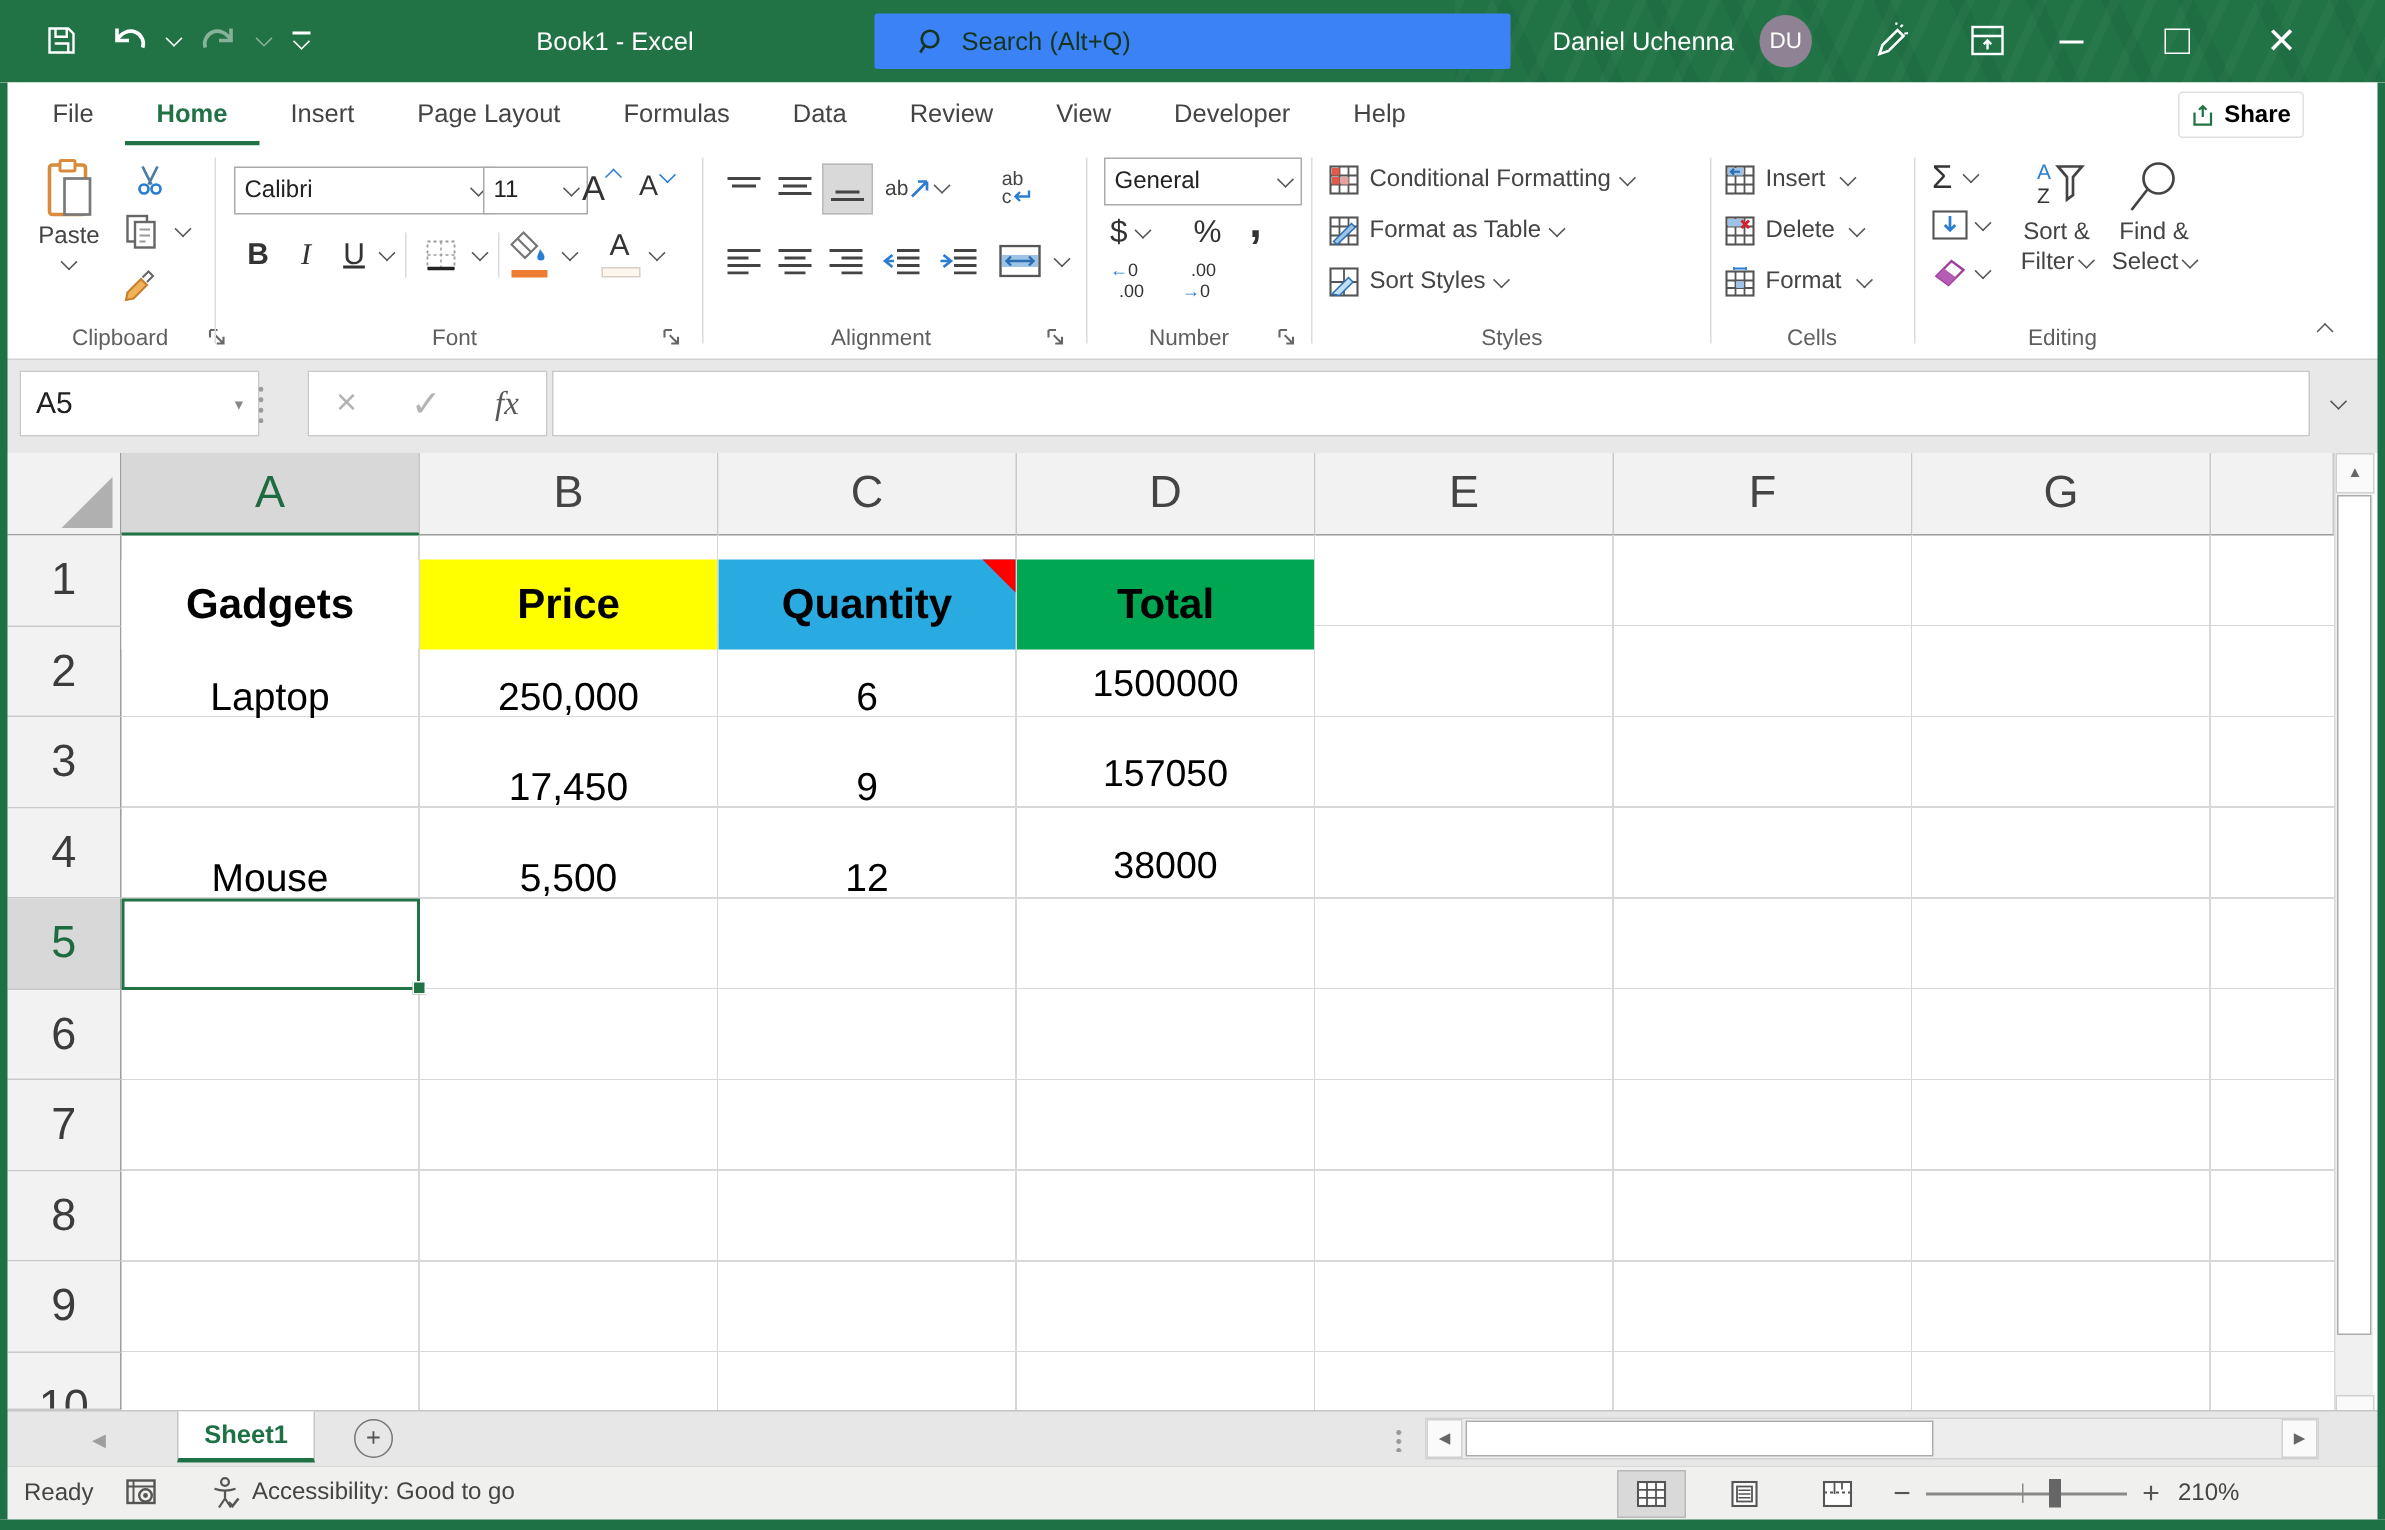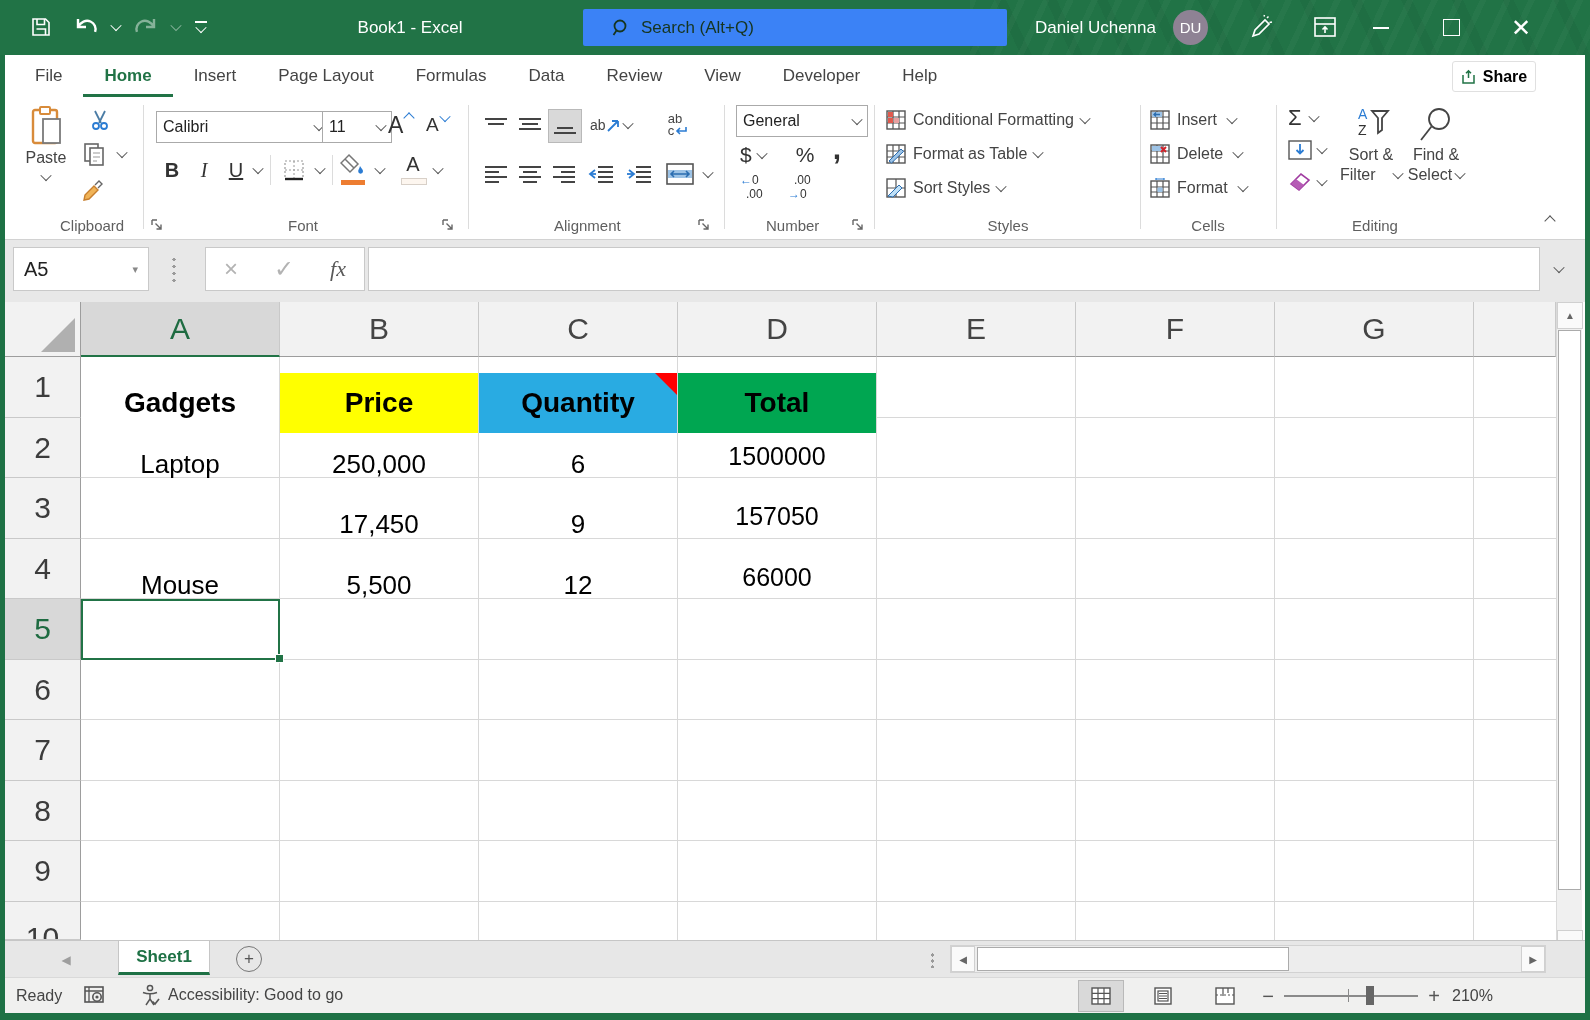--- a/index.html
+++ b/index.html
@@ -199,21 +199,21 @@
           <span class="chev"></span>
         </div>
       <div class="r fc" style="left:66px;top:76px;width:36px;height:30px;">
         <span>
           <svg width="26" height="26" viewBox="0 0 26 26">
               <path d="M4 20l9-9 4 4-9 9-5 1z" fill="#f0b357" stroke="#c77f2e" stroke-width="1.4"></path>
               <path d="M14 10l4-4 3 3-4 4" fill="#fff" stroke="#666" stroke-width="1.4"></path>
             </svg>
         </span>
       </div>
-      <div class="r f" style="left:16px;top:118px;width:130px;height:20px;">
+      <div class="r f" style="left:4px;top:118px;width:130px;height:20px;">
         <span class="glabel" style="margin-left:34px;">Clipboard</span>
         <span class="launch" style="margin-left:26px;">
           <svg width="14" height="14" viewBox="0 0 14 14">
               <path d="M2 2h5M2 2v5" fill="none" stroke="#666" stroke-width="1.4"></path>
               <path d="M5.5 5.5 11 11M11 6.5V11H6.5" fill="none" stroke="#666" stroke-width="1.4"></path>
             </svg>
         </span>
       </div>
     </div>
     <div class="r gdiv" style="left:143px;"></div>
@@ -547,21 +547,21 @@
 
       <div class="r" style="left:58px;top:8px;width:62px;height:100px;text-align:center;">
         <div class="fc">
           <svg width="42" height="40" viewBox="0 0 42 40">
               <text x="8" y="14" font-size="14" fill="#2b7cd3" font-family="sans-serif">A</text>
               <text x="8" y="30" font-size="14" fill="#333" font-family="sans-serif">Z</text>
               <path d="M22 6h16l-6 7v12l-4 3V13z" fill="none" stroke="#444" stroke-width="1.8"></path>
             </svg>
         </div>
         <div class="rbtn" style="line-height:20px;">Sort &amp;</div>
-        <div class="rbtn f" style="justify-content:space-between;gap:4px;line-height:20px;">
+        <div class="rbtn f" style="justify-content:center;gap:4px;line-height:20px;">
             <span>Filter</span>
             <span class="chev"></span>
           </div>
       </div>
 
       <div class="r" style="left:124px;top:8px;width:60px;height:100px;text-align:center;">
         <div class="fc">
           <svg width="40" height="40" viewBox="0 0 40 40">
               <circle cx="23" cy="14" r="10" fill="none" stroke="#444" stroke-width="1.8"></circle>
               <path d="M15.5 21.5 5 35" stroke="#444" stroke-width="1.8"></path>
@@ -578,21 +578,21 @@
         <span class="glabel">Editing</span>
       </div>
     </div>
 
     <div class="r fc" style="left:1535px;top:112px;width:30px;height:24px;">
       <span class="chev up"></span>
     </div>
   </div>
 
   <div class="r fbar">
-    <div class="r wbox f" style="left:13px;top:7px;width:136px;height:44px;padding:0 10px;justify-content:space-between;font-size:20px;color:#222;">
+    <div class="r wbox f" style="left:13px;top:7px;width:160px;height:44px;padding:0 10px;justify-content:space-between;font-size:20px;color:#222;">
       <span>A5</span>
       <span style="color:#888;font-size:11px;">▾</span>
     </div>
     <div class="r" style="left:172px;top:16px;width:4px;height:26px;background:radial-gradient(circle,#9a9a9a 1.5px,transparent 1.8px) 0 0/4px 7px repeat-y;"></div>
     <div class="r wbox f" style="left:205px;top:7px;width:160px;height:44px;justify-content:space-around;">
       <span style="color:#b3b3b3;font-size:24px;">×</span>
       <span style="color:#b3b3b3;font-size:24px;">✓</span>
       <span style="color:#595959;font-size:22px;font-style:italic;font-family:'Liberation Serif',serif;">fx</span>
     </div>
     <div class="r wbox f" style="left:368px;top:7px;width:1172px;height:44px;padding:0 8px;font-size:20px;">
@@ -648,21 +648,21 @@
     <div class="r cell" style="left:474px;top:116px;width:198px;height:60px;">6</div>
     <div class="r cell" style="left:673px;top:116px;width:198px;height:60px;font-size:25px;transform:translateY(-8px);">1500000</div>
 
     <div class="r cell" style="left:275px;top:176px;width:198px;height:61px;">17,450</div>
     <div class="r cell" style="left:474px;top:176px;width:198px;height:61px;">9</div>
     <div class="r cell" style="left:673px;top:176px;width:198px;height:61px;font-size:25px;transform:translateY(-8px);">157050</div>
 
     <div class="r cell" style="left:76px;top:237px;width:198px;height:60px;">Mouse</div>
     <div class="r cell" style="left:275px;top:237px;width:198px;height:60px;">5,500</div>
     <div class="r cell" style="left:474px;top:237px;width:198px;height:60px;">12</div>
-    <div class="r cell" style="left:673px;top:237px;width:198px;height:60px;font-size:25px;transform:translateY(-8px);">66000</div>
+    <div class="r cell" style="left:673px;top:237px;width:198px;height:60px;font-size:25px;transform:translateY(-8px);">38000</div>
 
     <div class="r" style="left:76px;top:297px;width:199px;height:61px;border:2.5px solid #217346;background:#fff;"></div>
     <div class="r" style="left:270px;top:352px;width:9px;height:9px;background:#217346;border:1.5px solid #fff;"></div>
   </div>
 
   <div class="r" style="left:1556px;top:302px;width:26px;height:655px;background:#f0f0f0;border-left:1px solid #dadada;">
     <div class="r sb-btn fc" style="left:0;top:0;width:26px;height:27px;font-size:10px;">
         <span>▲</span>
       </div>
     <div class="r thumb" style="left:1px;top:28px;width:23px;height:560px;"></div>

